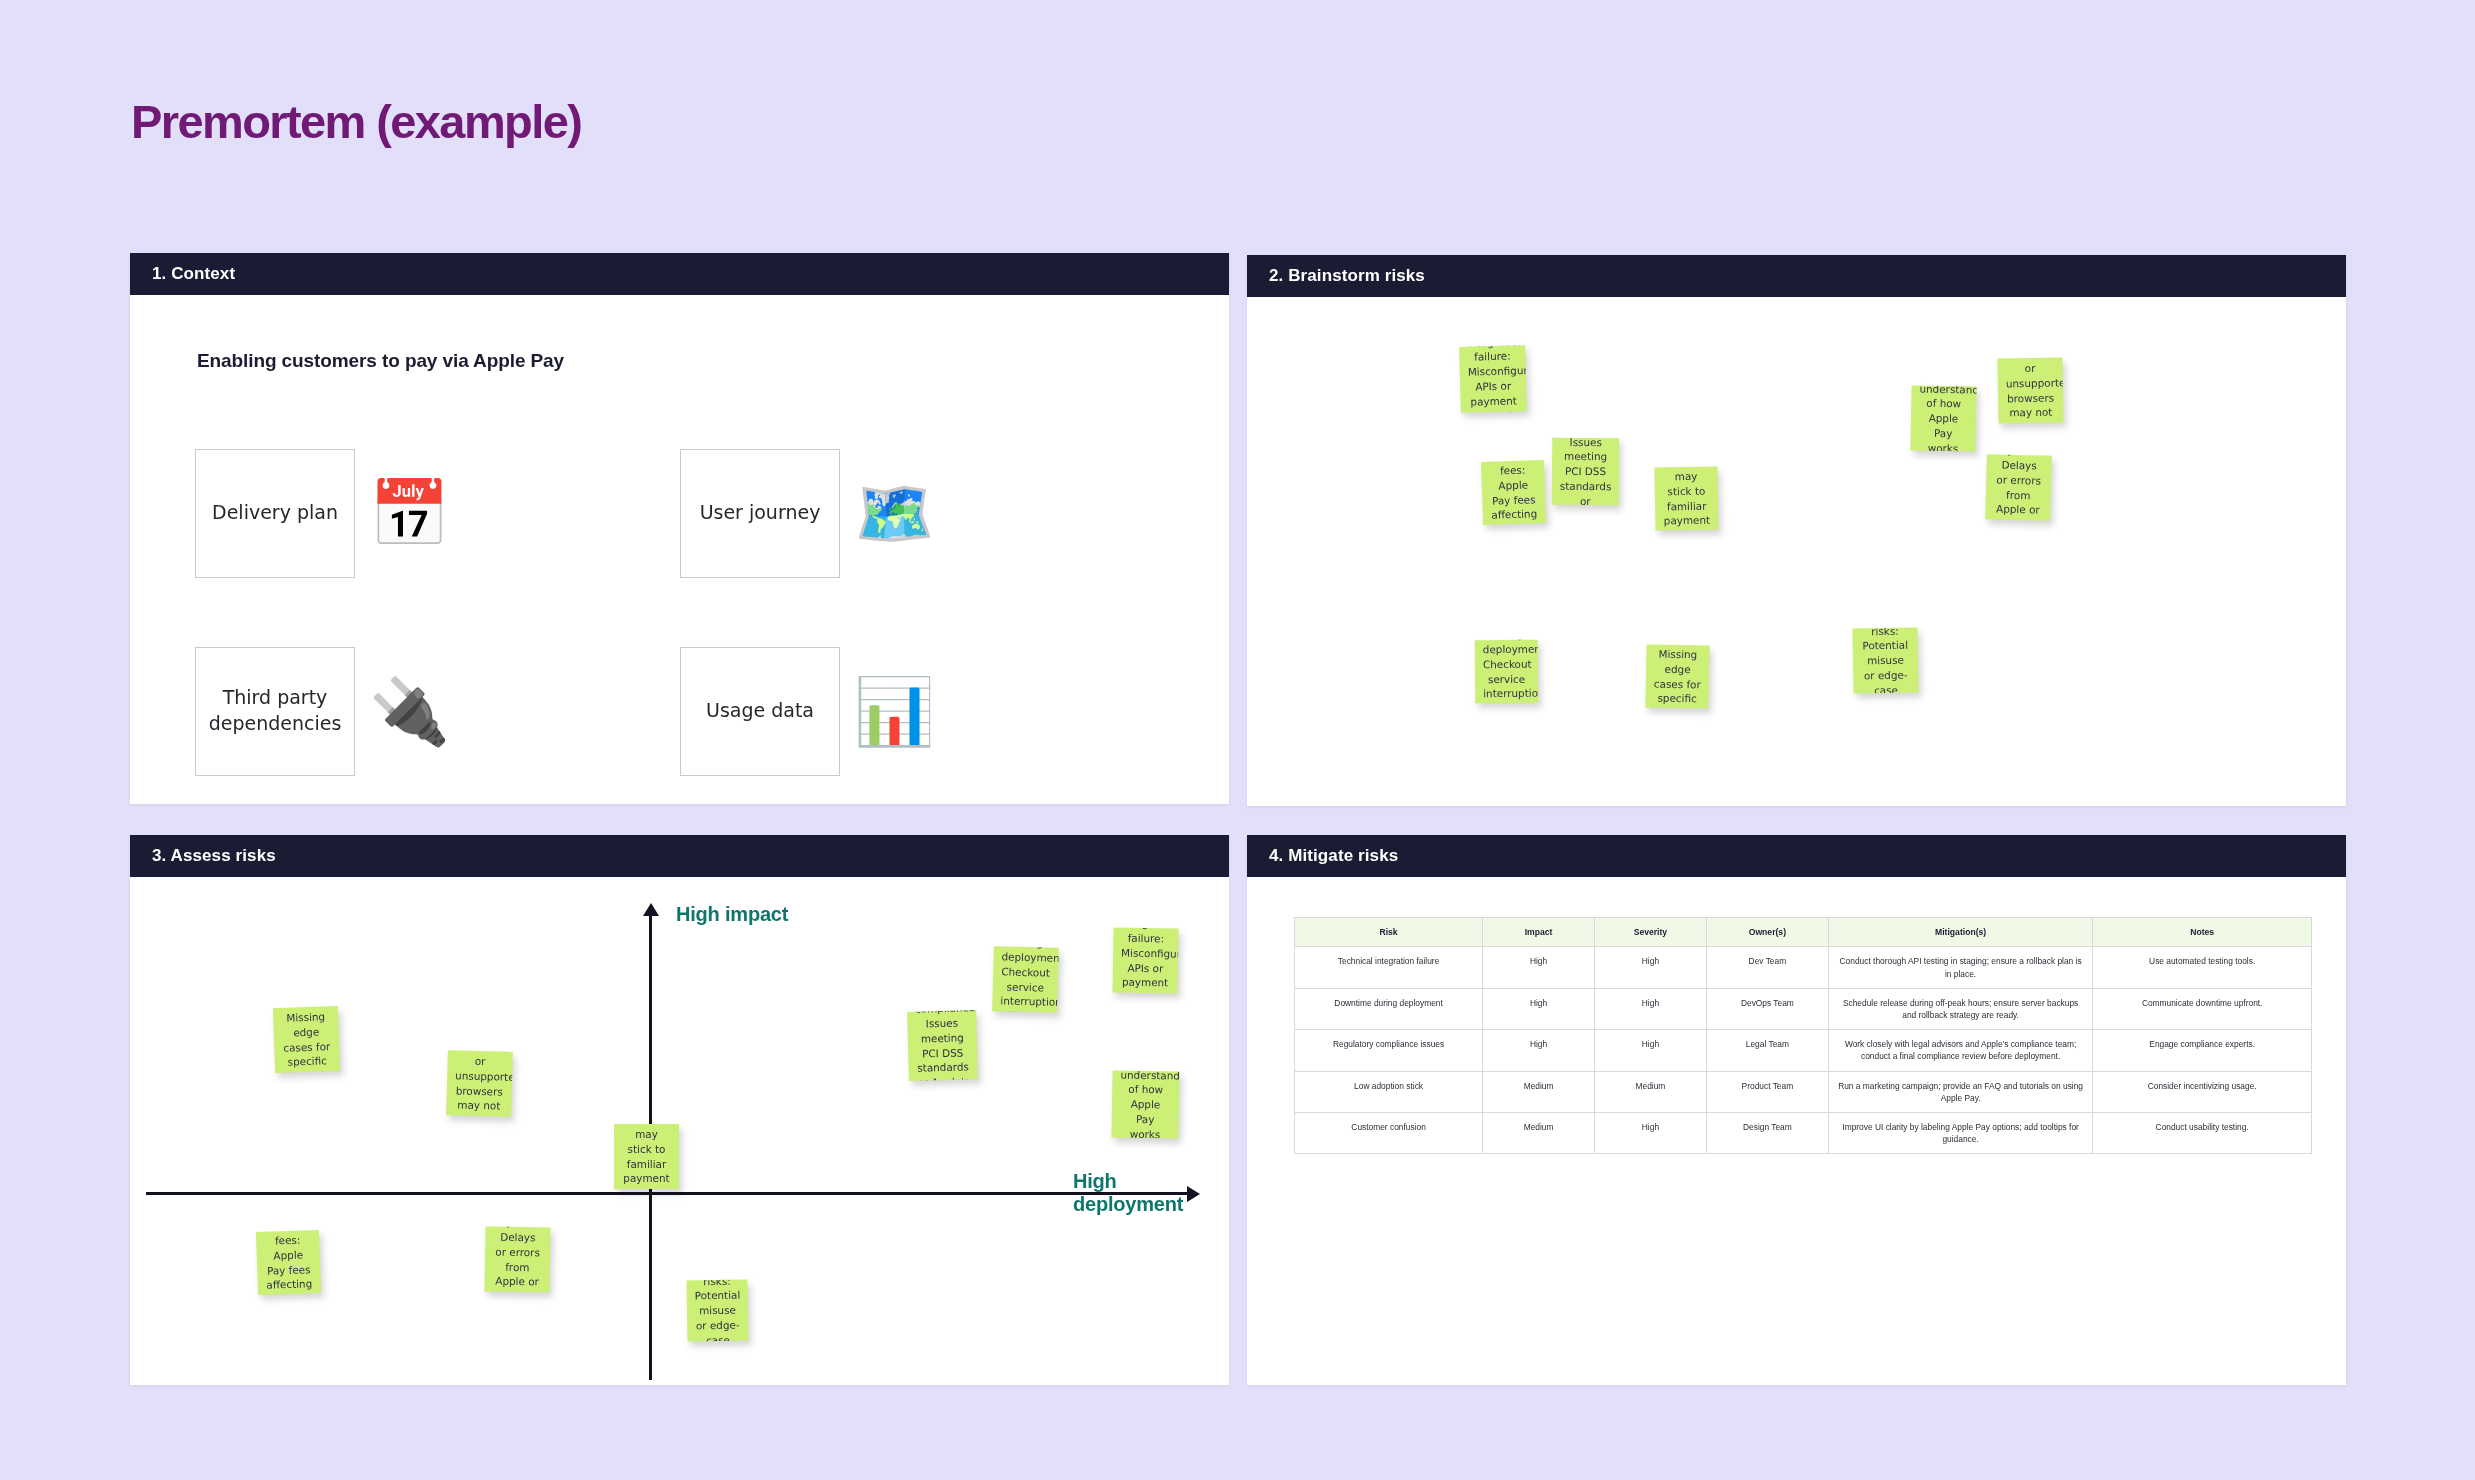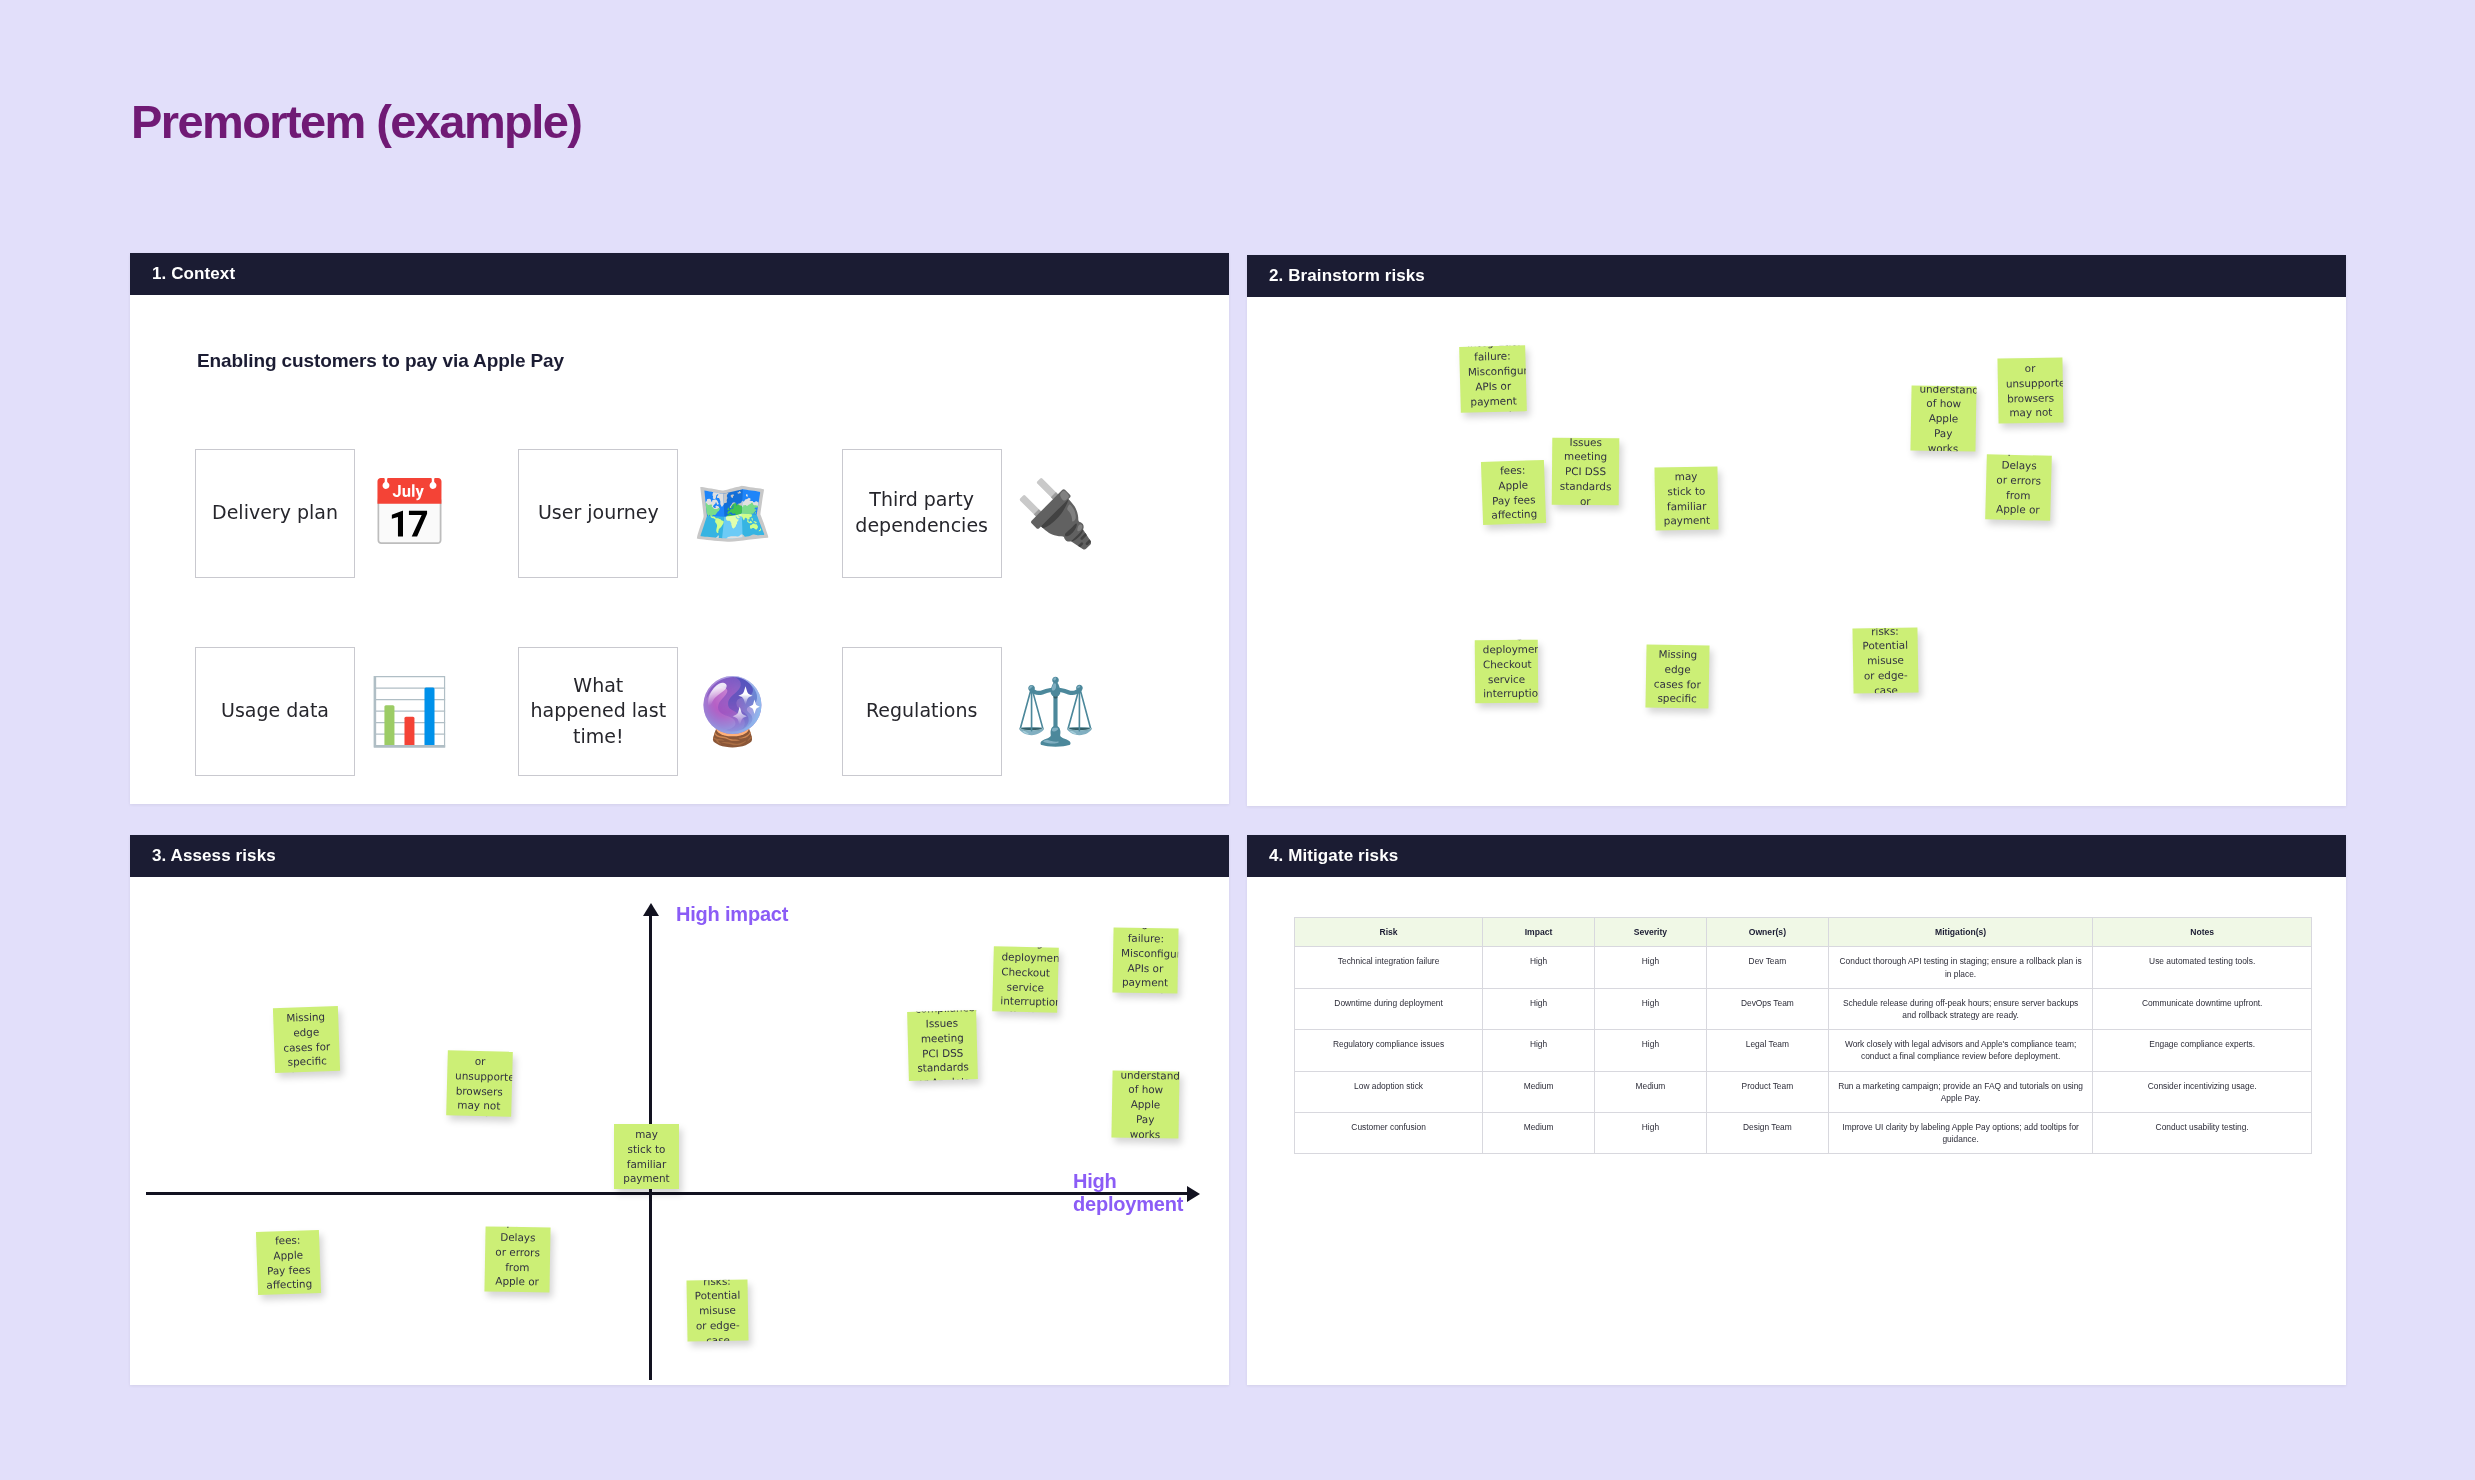--- a/index.html
+++ b/index.html
@@ -71,21 +71,21 @@
     color: #1b1c33;
     letter-spacing: -0.1px;
   }
 
   .ctx-grid {
     position: absolute;
     left: 65px;
     top: 119px;
     width: 970px;
     display: grid;
-    grid-template-columns: repeat(3, 1fr);
+    grid-template-columns: repeat(2, 1fr);
     grid-template-rows: repeat(2, 198px);
     column-gap: 0px;
     row-gap: 0px;
   }
   .ctx-cell {
     display: flex;
     align-items: center;
     gap: 14px;
   }
   .ctx-card {
@@ -145,21 +145,21 @@
   #arrow-right {
     left: 1057px; top: 309px;
     border-top: 8px solid transparent;
     border-bottom: 8px solid transparent;
     border-left: 13px solid #121220;
   }
   .axis-label {
     position: absolute;
     font-size: 20px;
     font-weight: 700;
-    color: #8b5cf6;
+    color: #0f766e;
     letter-spacing: -0.2px;
   }
   #label-impact     { left: 546px;  top: 26px; }
   #label-likelihood { left: 943px;  top: 293px; }
 
   
   #mitigate-table {
     position: absolute;
     left: 47px;
     top: 40px;

